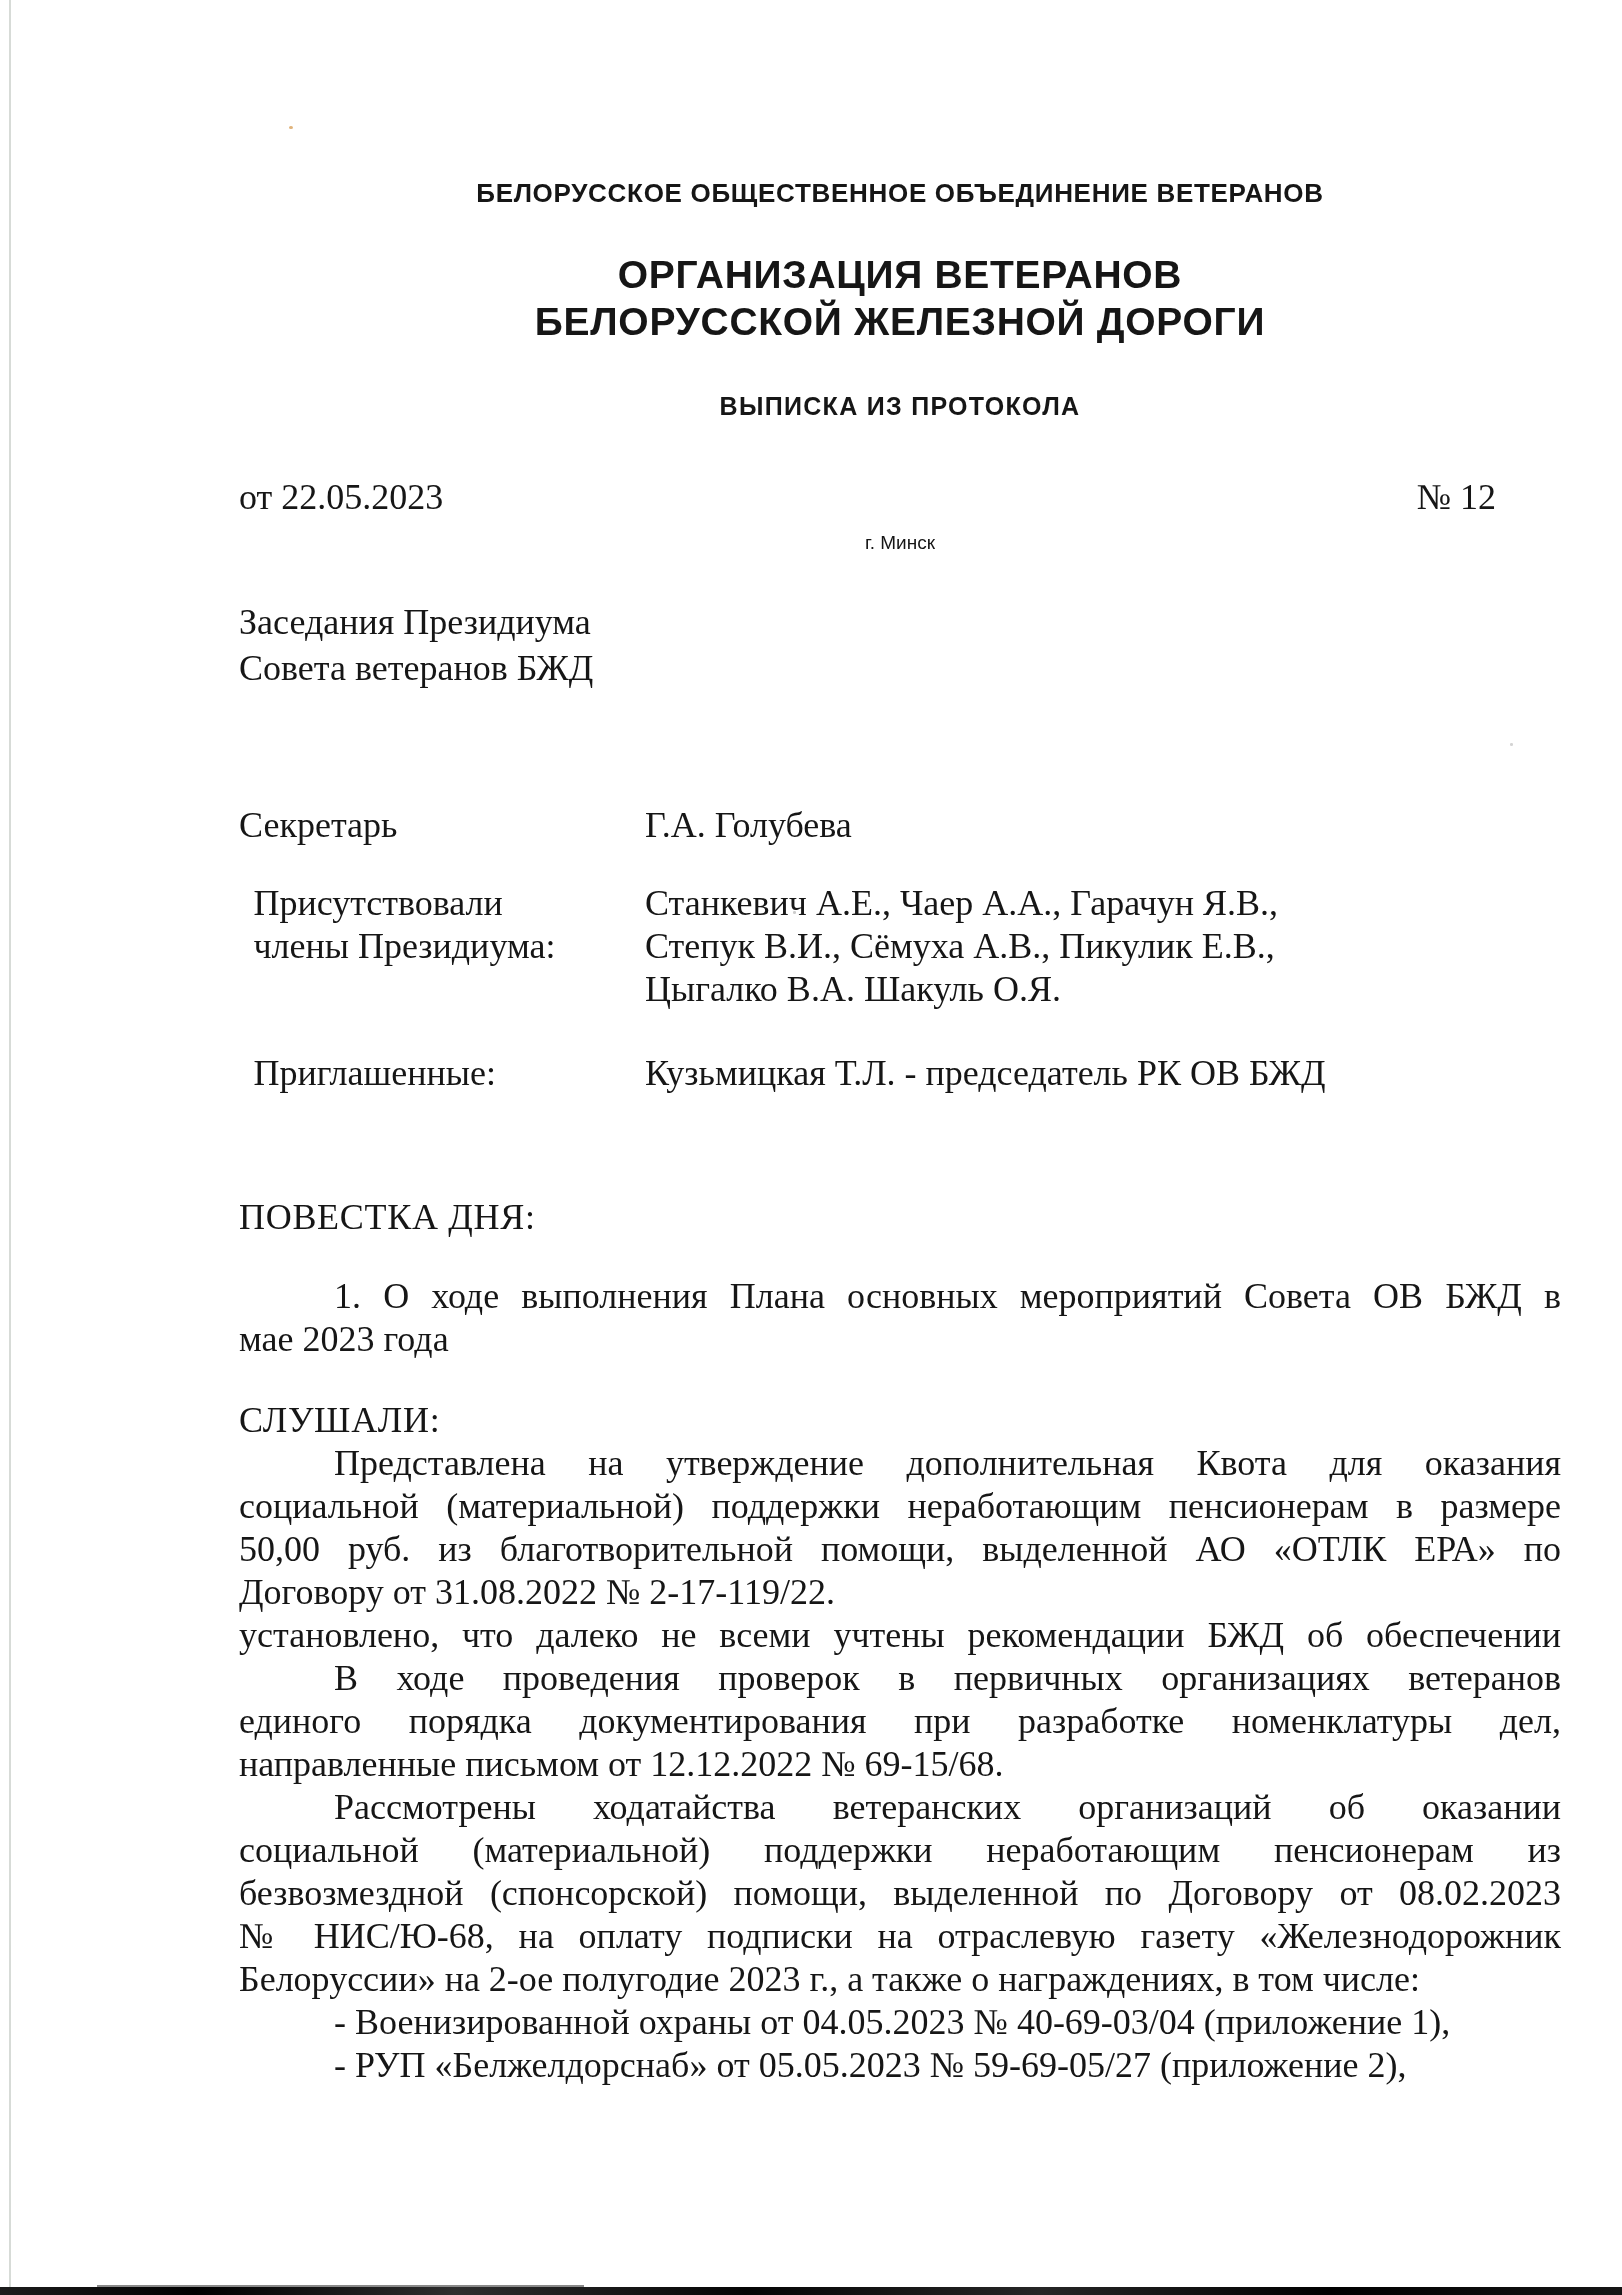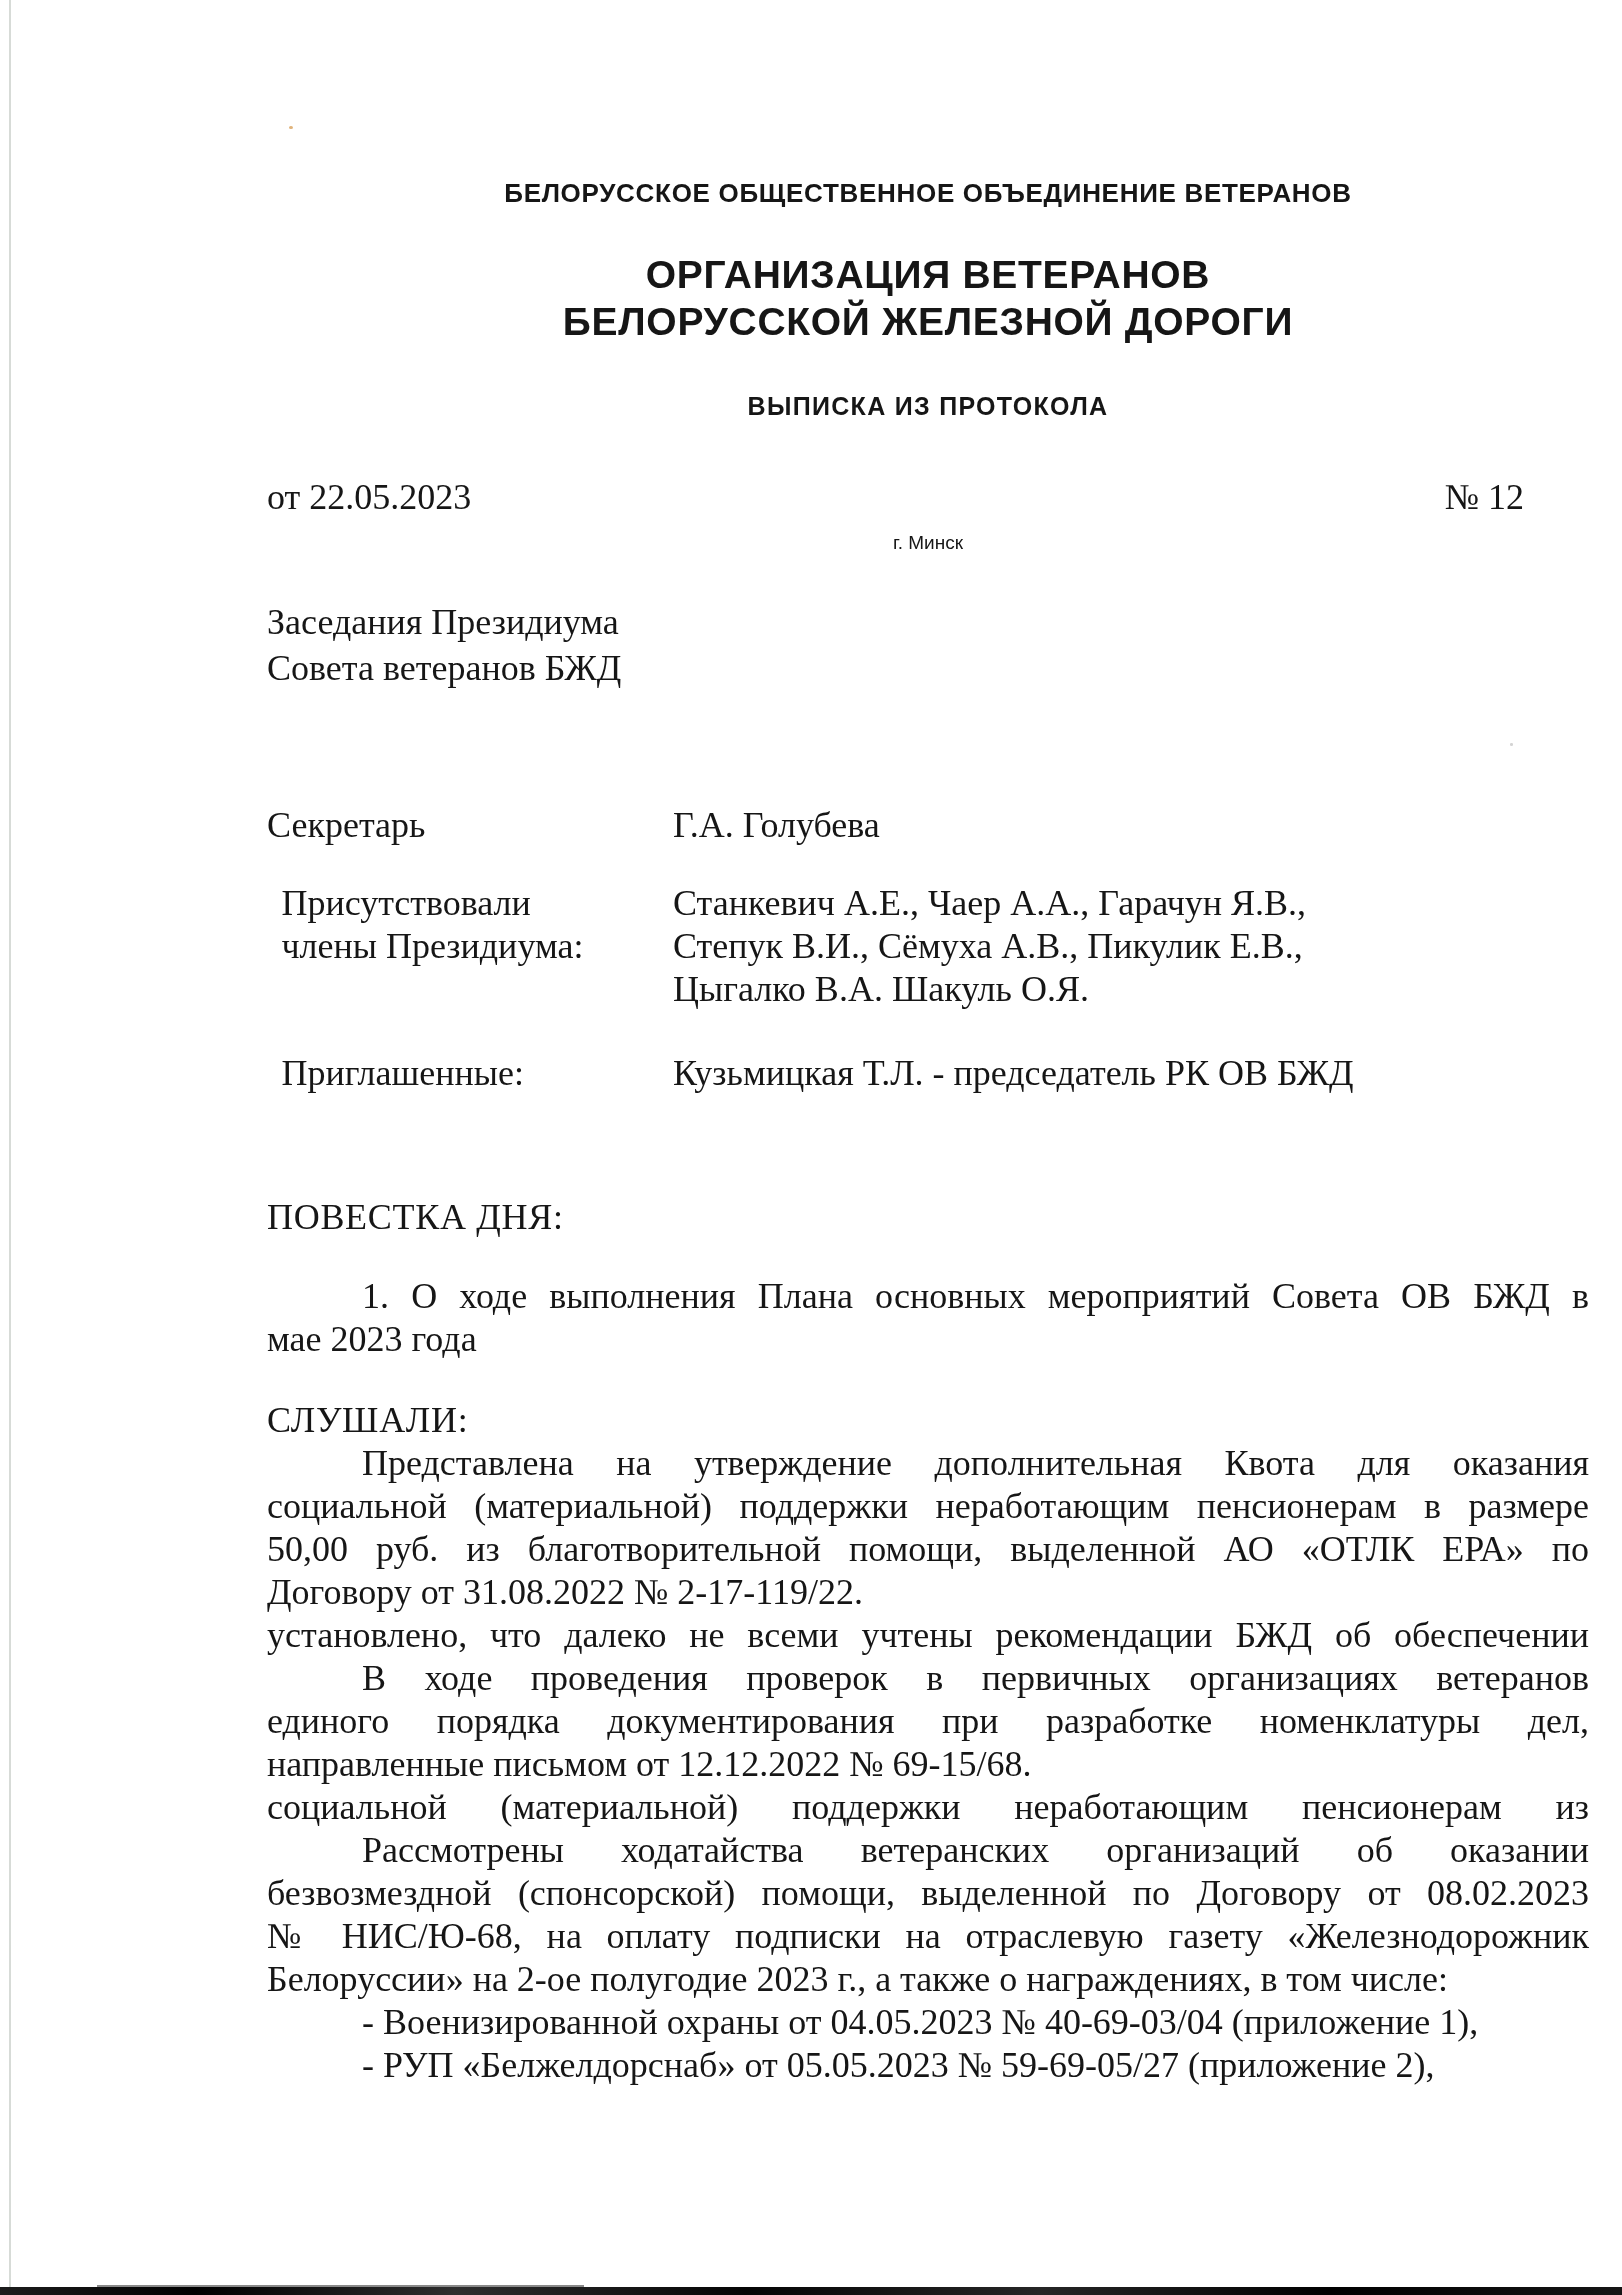--- a/index.html
+++ b/index.html
@@ -15,21 +15,21 @@
   
   .edge-left{left:9.2px;top:0;bottom:0;width:2px;background:#c9cfc9;opacity:.75;}
   .edge-bottom{left:0;right:0;bottom:0;height:8.5px;
     background:linear-gradient(90deg,#1c1c1c,#000 12%,#2e2e2e 28%,#050505 46%,#262626 64%,#000 82%,#151515);}
   .edge-bottom::before{content:"";position:absolute;top:-2px;left:6%;width:30%;height:2px;background:#3a3a3a;opacity:.6;}
   .speck{position:absolute;border-radius:50%;}
   .s1{left:289px;top:126px;width:3.9px;height:3.3px;background:#d8a05a;opacity:.8;}
   .s2{left:793px;top:911px;width:2.6px;height:2.6px;background:#9a9a9a;opacity:.5;}
   .s3{left:1510px;top:743px;width:2.6px;height:2.6px;background:#aaaaaa;opacity:.5;}
   
-  .col{left:239px;width:1322px;margin-left:28px;}
+  .col{left:239px;width:1322px;}
   .sansb{font-family:"Liberation Sans","DejaVu Sans",sans-serif;font-weight:700;}
   .org-top{top:178px;text-align:center;font-size:26px;line-height:31px;letter-spacing:0.7px;}
   .org-name{top:251px;text-align:center;font-size:39px;line-height:47px;letter-spacing:0.7px;}
   .doc-type{top:383px;text-align:center;font-size:25px;line-height:46px;letter-spacing:1.3px;}
   .daterow{top:476px;display:flex;justify-content:space-between;font-size:36px;line-height:43px;padding-right:65px;box-sizing:border-box;}
   .city{top:527px;text-align:center;font-family:"Liberation Sans","DejaVu Sans",sans-serif;font-size:19px;line-height:31px;}
   .meeting{top:599px;font-size:36px;line-height:46px;}
   .frow{display:flex;font-size:36px;line-height:43px;}
   .lbl{width:406px;flex:none;}
   .pad{padding-left:14.4px;box-sizing:border-box;}
@@ -112,22 +112,22 @@
 
   <div class="abs col heard">
     <div class="ln j ind">Представлена на утверждение дополнительная Квота для оказания</div>
     <div class="ln j">социальной (материальной) поддержки неработающим пенсионерам в размере</div>
     <div class="ln j">50,00 руб. из благотворительной помощи, выделенной АО «ОТЛК ЕРА» по</div>
     <div class="ln">Договору от 31.08.2022  № 2-17-119/22.</div>
     <div class="ln j">установлено, что далеко не всеми учтены рекомендации БЖД об обеспечении</div>
     <div class="ln j ind">В ходе проведения проверок в первичных организациях ветеранов</div>
     <div class="ln j">единого порядка документирования при разработке номенклатуры дел,</div>
     <div class="ln">направленные письмом от 12.12.2022 № 69-15/68.</div>
+    <div class="ln j ind">Рассмотрены ходатайства ветеранских организаций об оказании</div>
     <div class="ln j">социальной (материальной) поддержки неработающим пенсионерам из</div>
-    <div class="ln j ind">Рассмотрены ходатайства ветеранских организаций об оказании</div>
     <div class="ln j">безвозмездной (спонсорской) помощи, выделенной по Договору от 08.02.2023</div>
     <div class="ln j">№ НИС/Ю-68, на оплату подписки на отраслевую газету «Железнодорожник</div>
     <div class="ln">Белоруссии» на 2-ое полугодие 2023 г., а также о награждениях, в том числе:</div>
     <div class="ln ind">- Военизированной охраны от 04.05.2023 № 40-69-03/04 (приложение 1),</div>
     <div class="ln ind">- РУП «Белжелдорснаб» от 05.05.2023 № 59-69-05/27 (приложение 2),</div>
   </div>
 
   <div class="abs edge-bottom"></div>
 
 </div>

